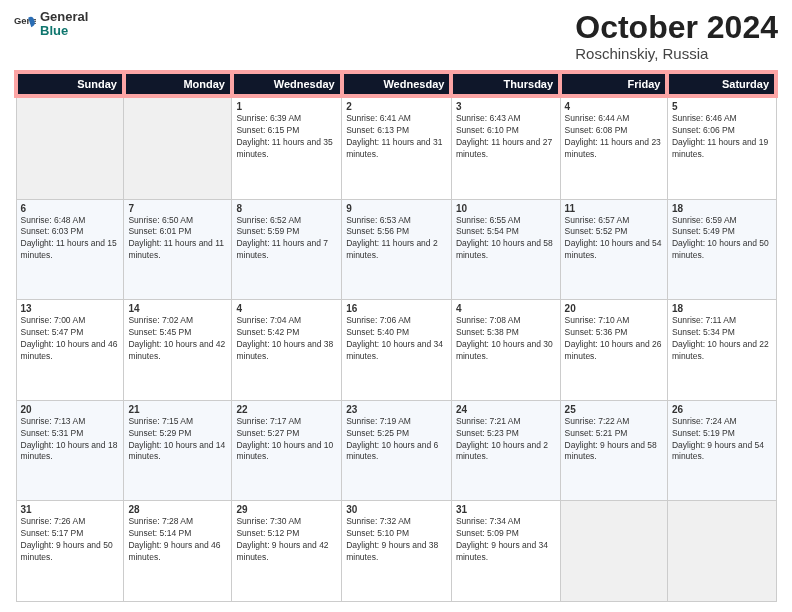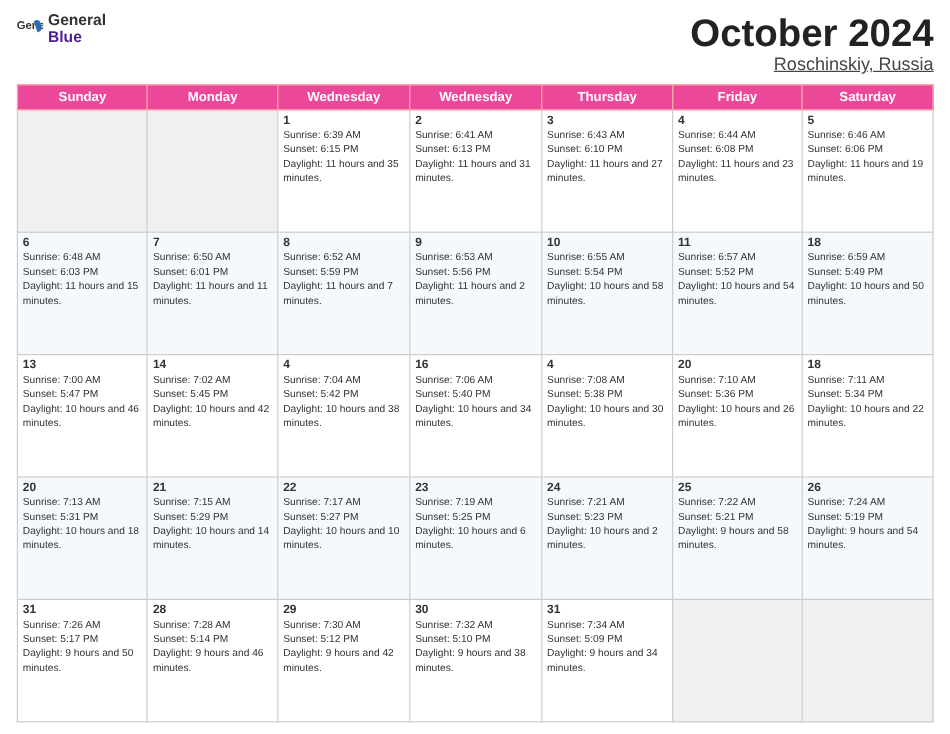--- a/index.html
+++ b/index.html
@@ -30,54 +30,53 @@
     }
     .logo-text-general {
       font-size: 13px;
       font-weight: bold;
       color: #333;
       line-height: 1.1;
     }
     .logo-text-blue {
       font-size: 13px;
       font-weight: bold;
-      color: #4c1d95;
+      color: #0f766e;
       line-height: 1.1;
     }
     .logo-icon {
       width: 22px;
       height: 22px;
     }
     .title-block {
-      text-align: right;
+      text-align: left;
     }
     .calendar-title {
       font-size: 32px;
       font-weight: bold;
       color: #222;
       line-height: 1.1;
     }
     .calendar-subtitle {
       font-size: 15px;
       color: #444;
-      text-decoration: underline;
     }
     table {
       width: 100%;
       border-collapse: collapse;
       flex: 1;
     }
     .day-header {
-      background-color: #ec4899;
+      background-color: #0f172a;
       color: #fff;
       font-size: 11px;
       font-weight: bold;
-      text-align: center;
+      text-align: right;
       padding: 4px 5px;
-      border: 1px solid #fca5a5;
+      border: 4px solid #fca5a5;
     }
     td {
       vertical-align: top;
       border: 1px solid #ccc;
       padding: 3px 4px;
       font-size: 8.5px;
       color: #333;
       width: 113px;
     }
     .cell-date {

